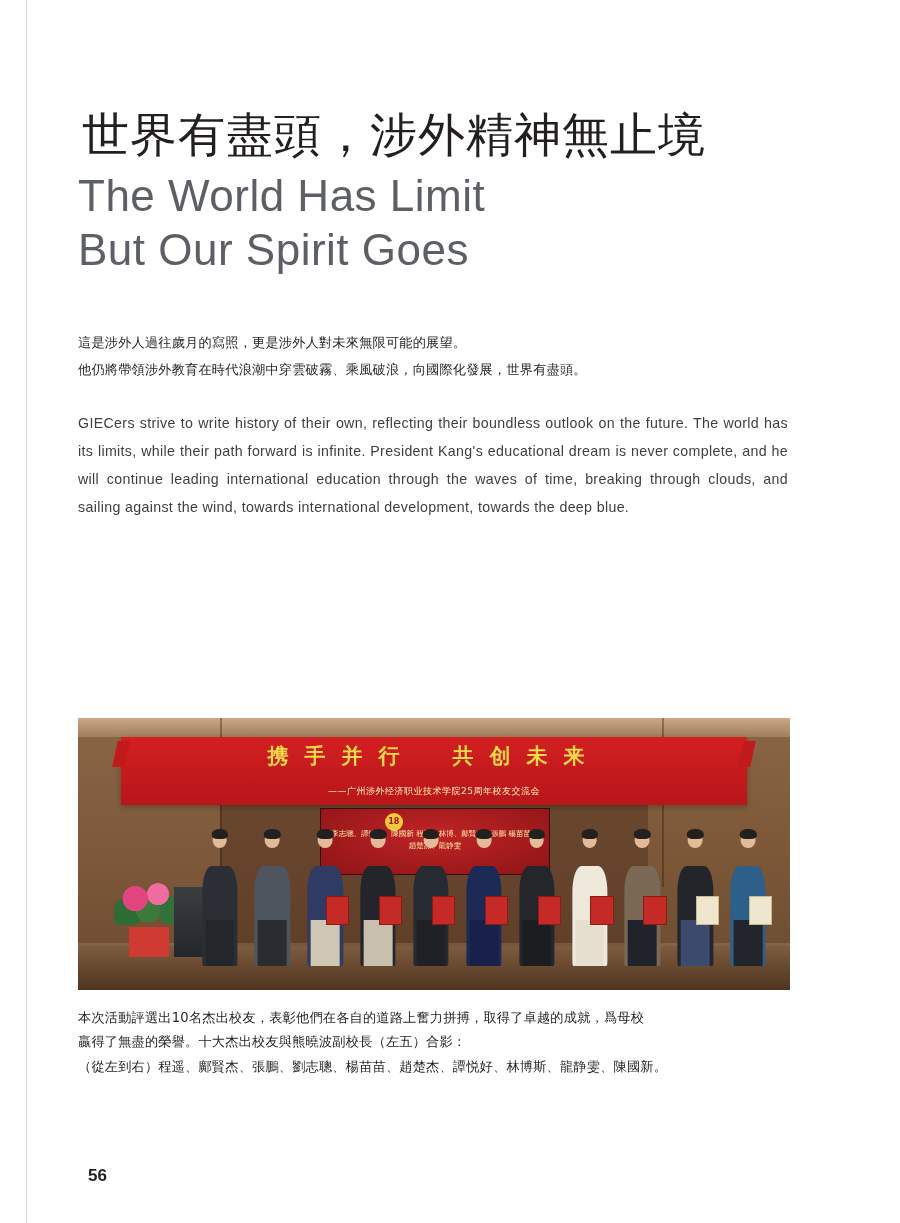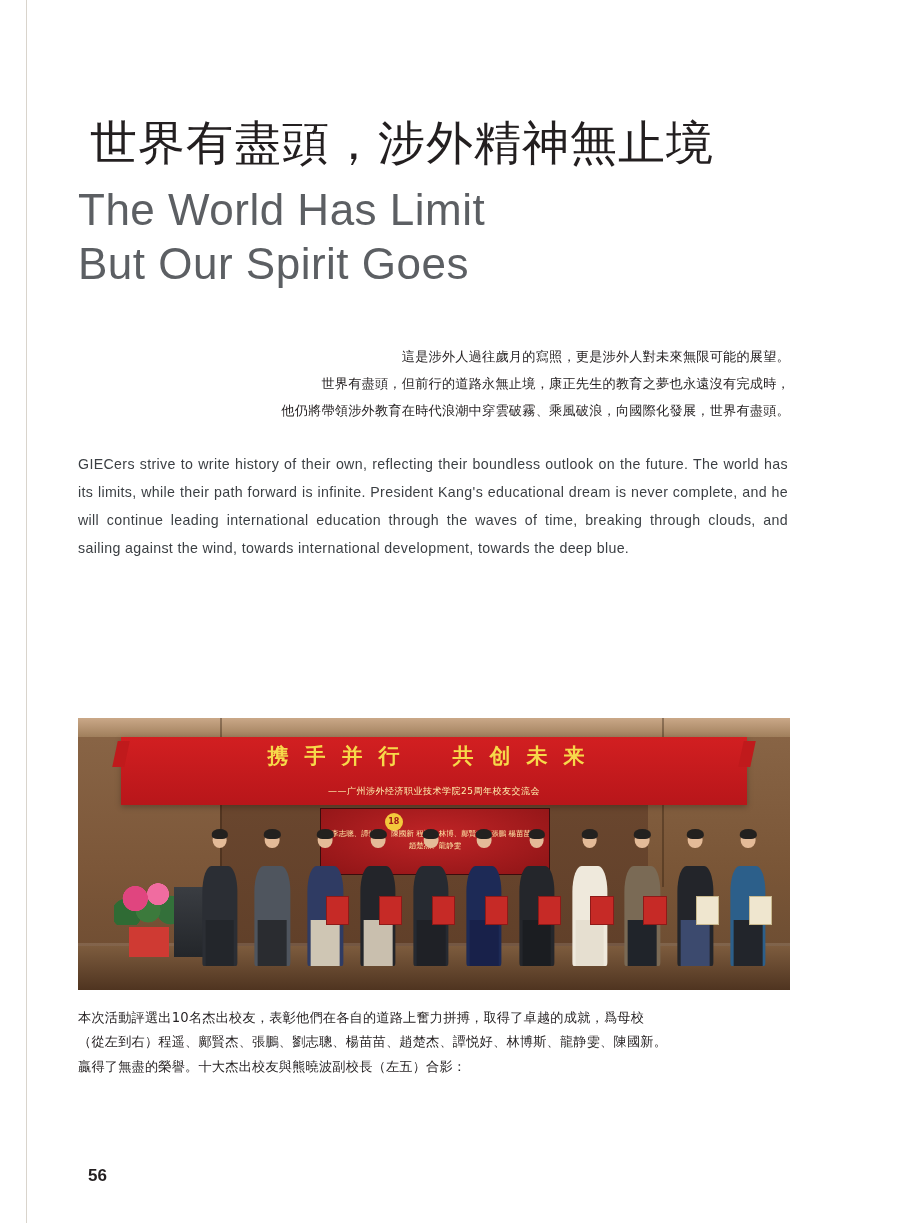--- a/index.html
+++ b/index.html
@@ -31,21 +31,21 @@
   }
 
   .content {
     position: absolute;
     left: 78px;
     top: 0;
     width: 712px;
   }
 
   .title-cn {
-    margin: 12px;
+    margin: 4px;
     padding-top: 102px;
     font-size: 47px;
     line-height: 1.22;
     font-weight: 400;
     letter-spacing: 1px;
     color: #231f20;
     font-family: "DejaVu Sans", sans-serif;
     white-space: nowrap;
   }
   .title-en {
@@ -62,21 +62,21 @@
   }
 
   .para-cn {
     margin-top: 52px;
     font-size: 13.2px;
     line-height: 2.05;
     color: #231f20;
     font-family: "DejaVu Sans", sans-serif;
     letter-spacing: 0.2px;
   }
-  .para-cn div { white-space: nowrap; text-align: right; }
+  .para-cn div { white-space: nowrap; }
 
   .para-en {
     margin-top: 26px;
     width: 710px;
     font-size: 14.2px;
     line-height: 1.98;
     color: #3b3f43;
     text-align: justify;
     text-justify: inter-word;
     letter-spacing: 0.35px;
@@ -299,21 +299,20 @@
 
     <h1 class="title-cn">世界有盡頭，涉外精神無止境</h1>
 
     <div class="title-en">
       <div>The World Has Limit</div>
       <div>But Our Spirit Goes</div>
     </div>
 
     <div class="para-cn">
       <div>這是涉外人過往歲月的寫照，更是涉外人對未來無限可能的展望。</div>
-      <div>世界有盡頭，但前行的道路永無止境，康正先生的教育之夢也永遠沒有完成時，</div>
       <div>他仍將帶領涉外教育在時代浪潮中穿雲破霧、乘風破浪，向國際化發展，世界有盡頭。</div>
     </div>
 
     <p class="para-en">GIECers strive to write history of their own, reflecting their boundless outlook on the future. The world has its limits, while their path forward is infinite. President Kang's educational dream is never complete, and he will continue leading international education through the waves of time, breaking through clouds, and sailing against the wind, towards international development, towards the deep blue.</p>
 
   </div>
 
   <div class="photo-wrap">
     <div class="photo">
 
@@ -435,19 +434,19 @@
           <div class="p-head"></div>
           <div class="p-hair"></div>
         </div>
 
       </div>
     </div>
   </div>
 
   <div class="caption">
     <div>本次活動評選出10名杰出校友，表彰他們在各自的道路上奮力拼搏，取得了卓越的成就，爲母校</div>
+    <div>贏得了無盡的榮譽。十大杰出校友與熊曉波副校長（左五）合影：</div>
     <div>（從左到右）程遥、鄺賢杰、張鵬、劉志聰、楊苗苗、趙楚杰、譚悦好、林博斯、龍静雯、陳國新。</div>
-    <div>贏得了無盡的榮譽。十大杰出校友與熊曉波副校長（左五）合影：</div>
   </div>
 
   <div class="folio">56</div>
 
 </div>
 
 </body></html>

